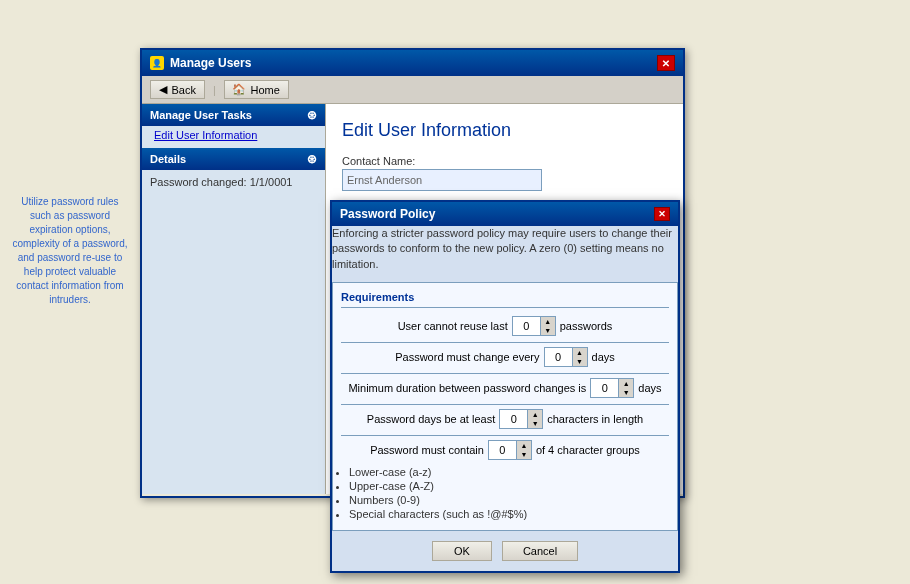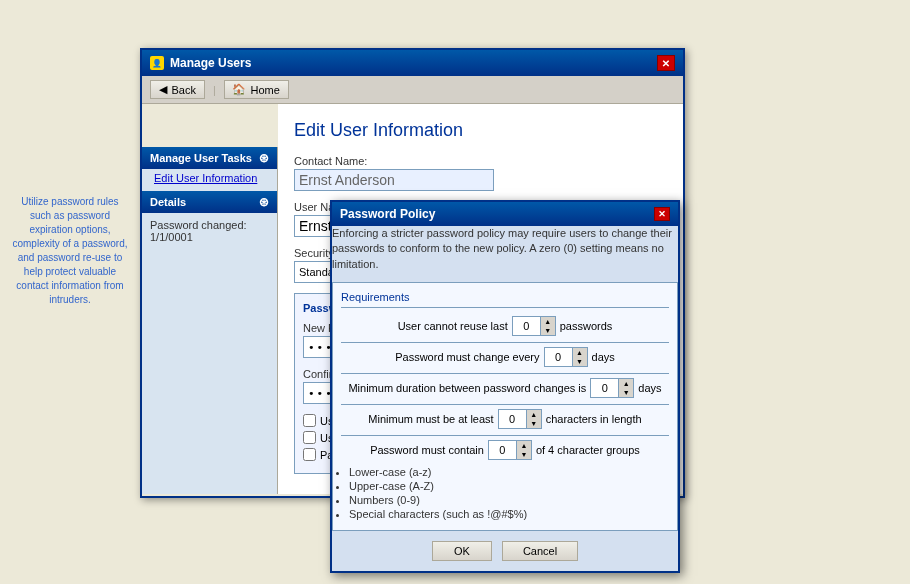--- a/index.html
+++ b/index.html
@@ -100,25 +100,24 @@
       font-size: 11px;
     }
 
     .content-area {
       display: flex;
       height: calc(100% - 56px);
     }
 
     
     .sidebar {
-      width: 136px;
+      width: 184px;
       background: #D8E4F0;
       border-right: 1px solid #ACA899;
       flex-shrink: 0;
-      margin-top: 43px;
     }
 
     .sidebar-section {
       margin-bottom: 4px;
     }
 
     .sidebar-header {
       background: linear-gradient(to bottom, #0058A8, #003087);
       color: white;
       padding: 4px 8px;
@@ -177,21 +176,21 @@
       margin-bottom: 2px;
       font-size: 11px;
       color: #333;
     }
 
     .form-input {
       width: 200px;
       height: 22px;
       border: 1px solid #7B9EBD;
       padding: 2px 4px;
-      font-size: 14px;
+      font-size: 11px;
       background: white;
     }
 
     .form-input.disabled {
       background: #E8F0FF;
       color: #666;
     }
 
     .form-select {
       width: 200px;
@@ -281,21 +280,21 @@
     }
 
     .requirements-box {
       border: 1px solid #7B9EBD;
       background: #F4F8FF;
       padding: 8px;
     }
 
     .requirements-title {
       font-size: 11px;
-      font-weight: normal;
+      font-weight: bold;
       color: #003399;
       margin-bottom: 8px;
       border-bottom: 1px solid #7B9EBD;
       padding-bottom: 4px;
     }
 
     .req-row {
       display: flex;
       align-items: center;
       gap: 4px;
@@ -537,21 +536,21 @@
             <button class="spin-up">▲</button>
             <button class="spin-down">▼</button>
           </div>
         </div>
         <span>days</span>
       </div>
 
       <hr class="divider-line">
 
       <div class="req-row">
-        <span>Minimum must be at least</span>
+        <span>Password days be at least</span>
         <div class="spin-wrapper">
           <input class="spin-input" type="text" value="0" style="">
           <div class="spin-arrows">
             <button class="spin-up">▲</button>
             <button class="spin-down">▼</button>
           </div>
         </div>
         <span>characters in length</span>
       </div>
 

